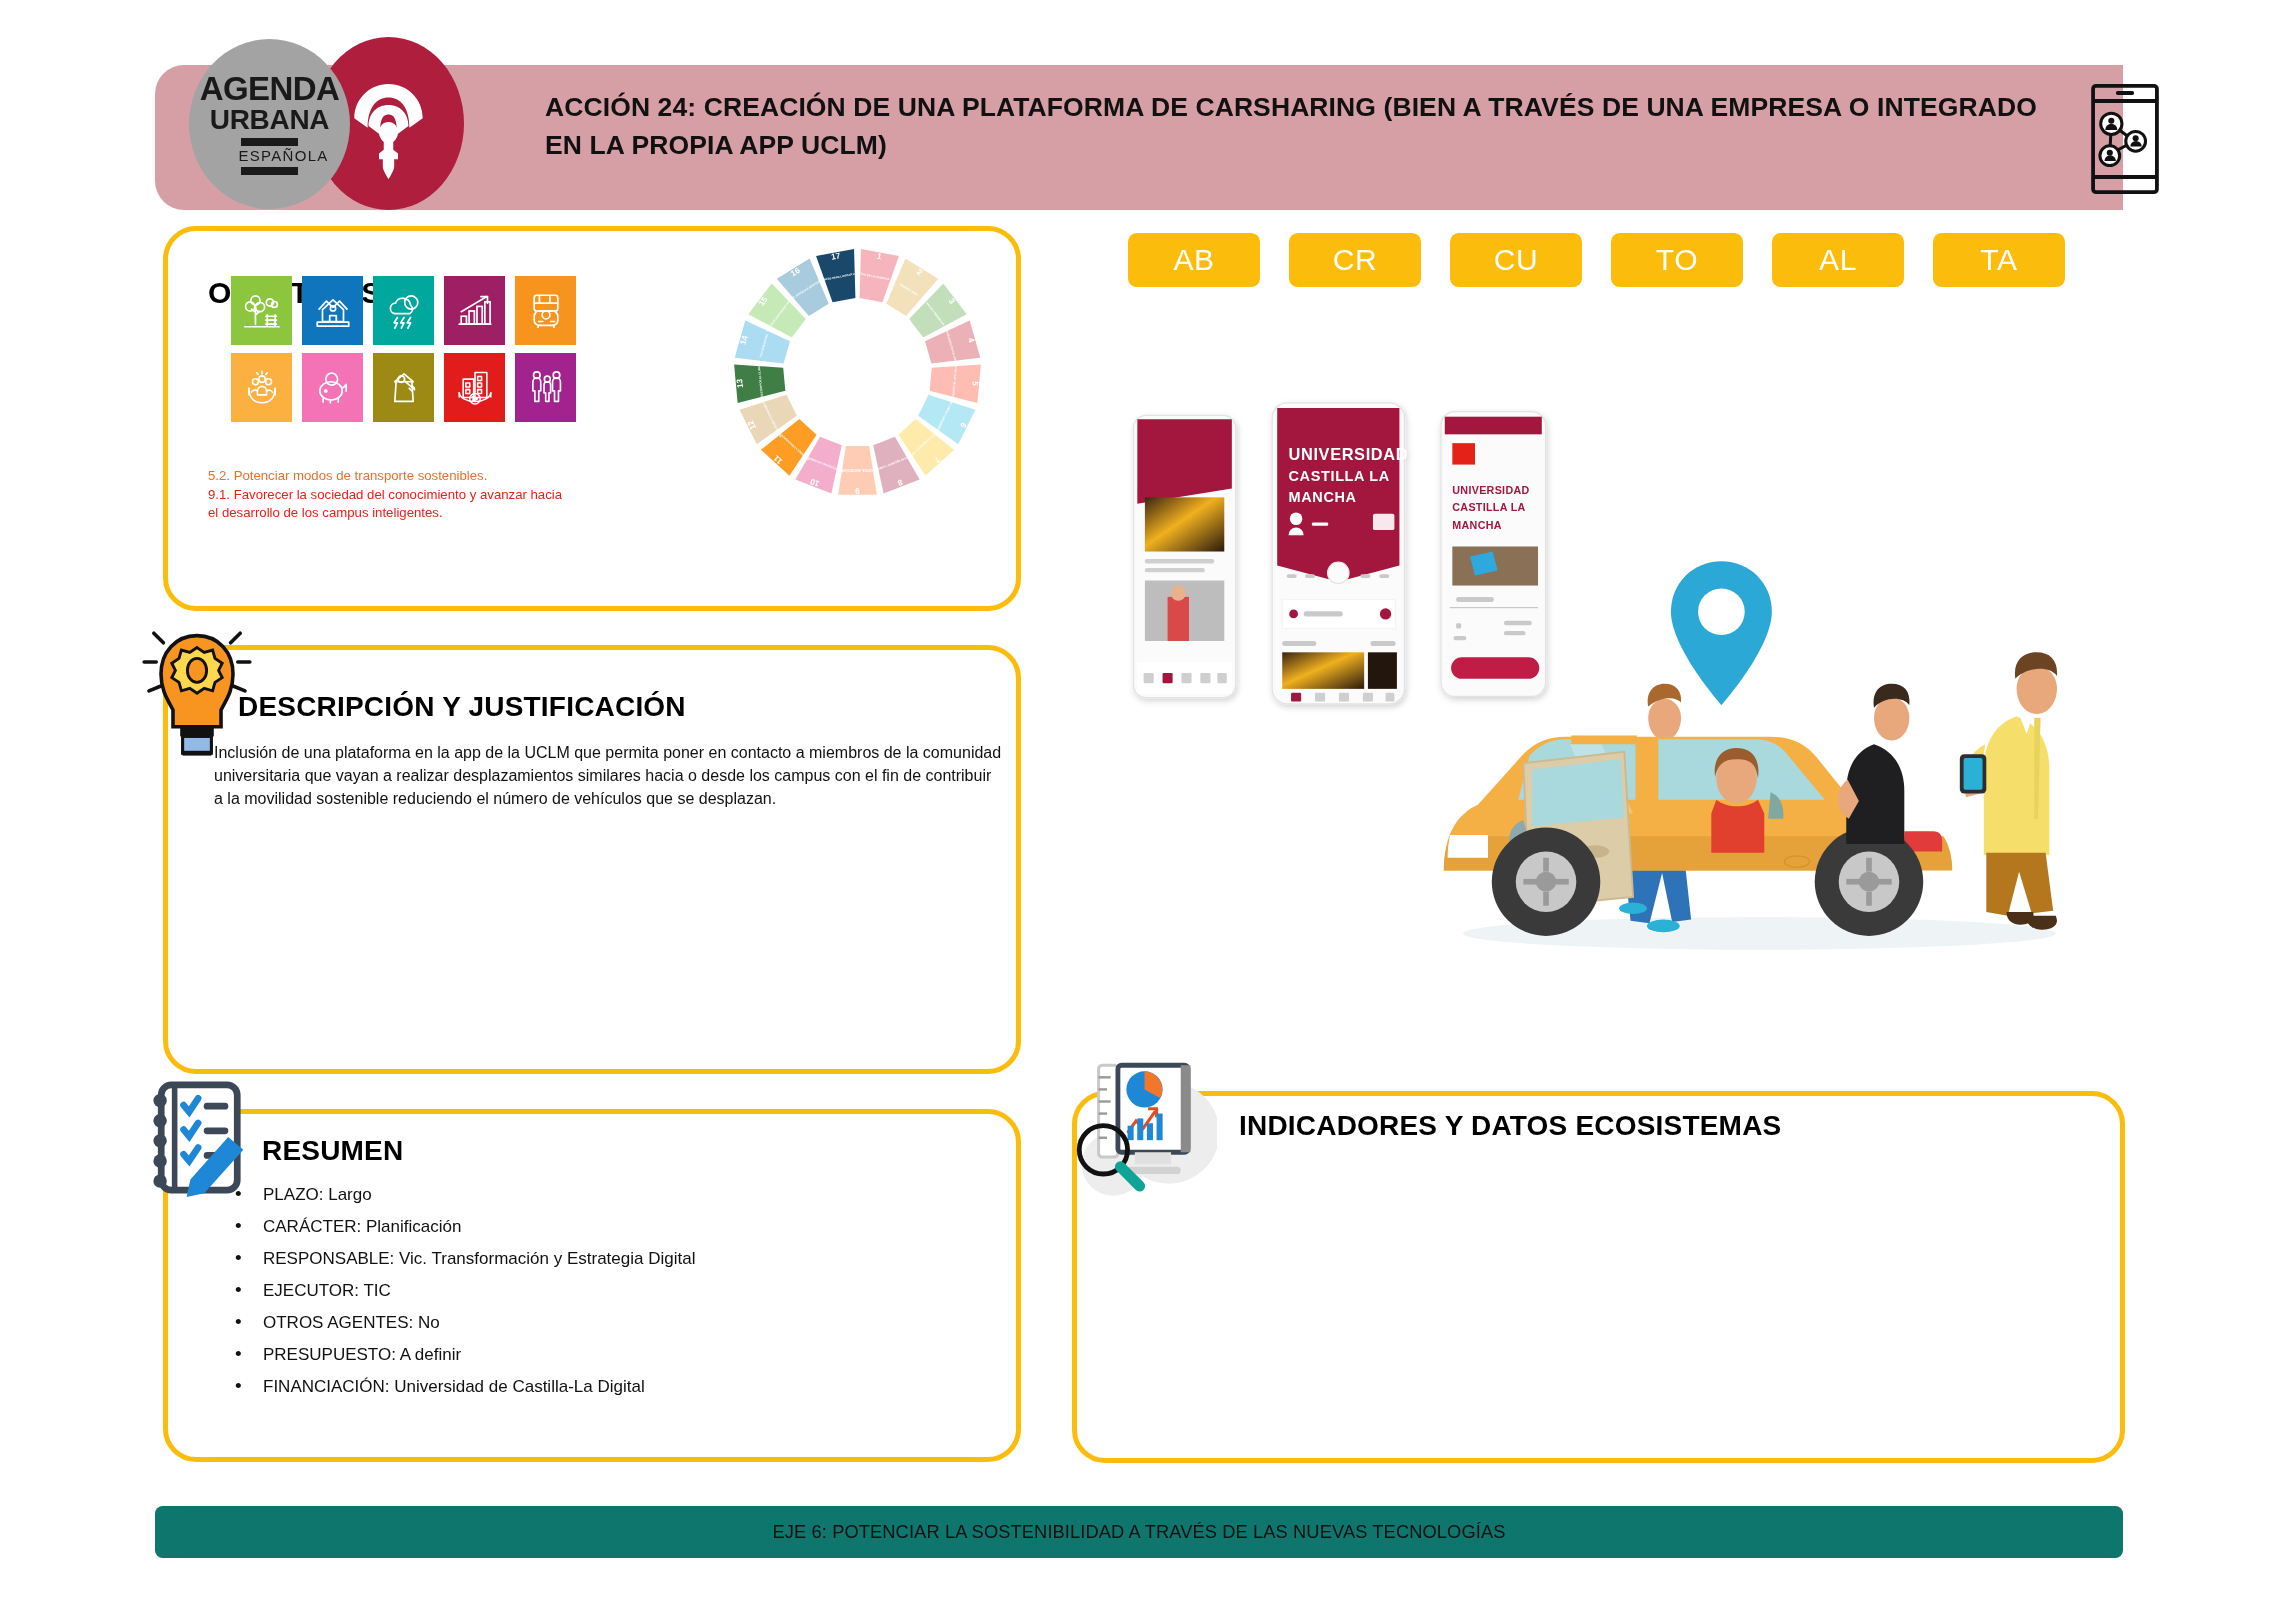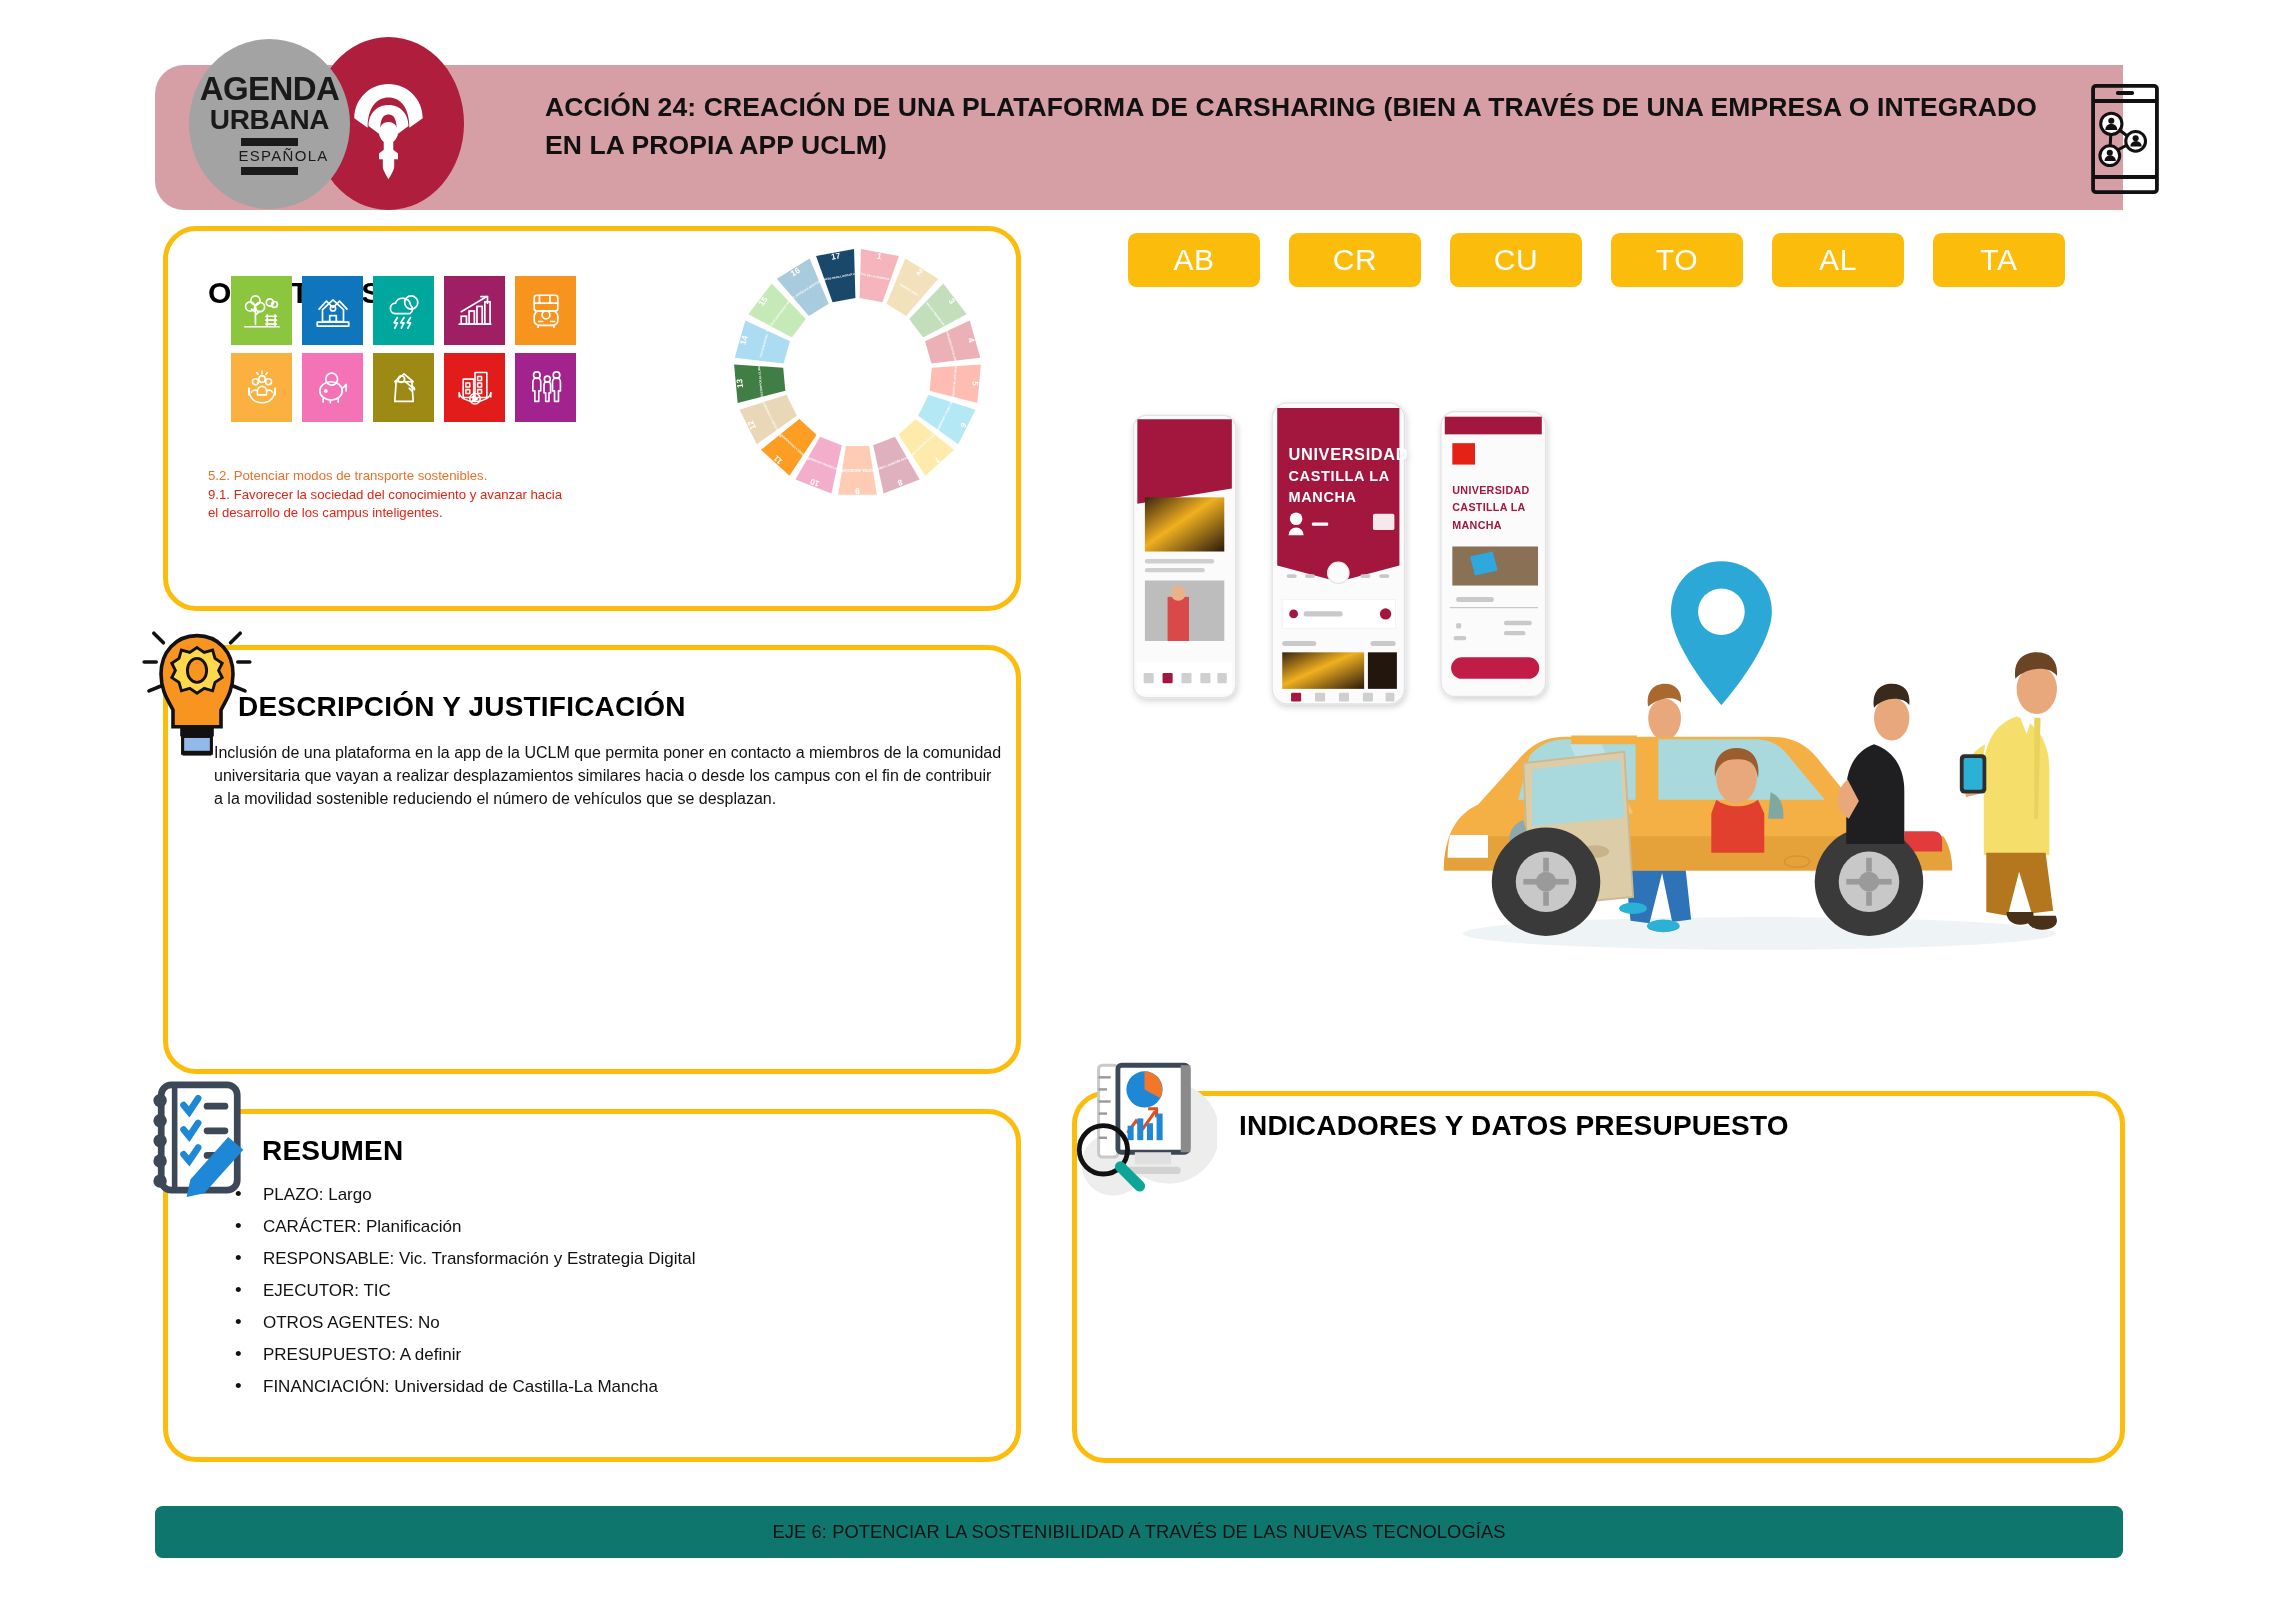--- a/index.html
+++ b/index.html
@@ -602,21 +602,21 @@
     <path d="M78 56 l12 10 -34 38 -14 3 3 -14z" fill="#1E88D6" stroke="#1E88D6" stroke-width="2"></path>
   </svg>
   <div class="card-title" id="title-resumen">RESUMEN</div>
   <ul class="resumen-list">
     <li>PLAZO: Largo</li>
     <li>CARÁCTER: Planificación</li>
     <li>RESPONSABLE: Vic. Transformación y Estrategia Digital</li>
     <li>EJECUTOR: TIC</li>
     <li>OTROS AGENTES:  No</li>
     <li>PRESUPUESTO: A definir</li>
-    <li>FINANCIACIÓN: Universidad de Castilla-La Mancha</li>
+    <li>FINANCIACIÓN: Universidad de Castilla-La Digital</li>
   </ul>
 
   <div class="card" id="card-indicadores"></div>
   <svg class="chart-icon" viewBox="0 0 120 120">
     <g fill="#EDEDED">
         <circle cx="80" cy="62" r="42"></circle>
         <circle cx="34" cy="88" r="26"></circle>
       </g>
     <rect x="22" y="6" width="16" height="76" rx="3" fill="#fff" stroke="#C9C9C9" stroke-width="2.5"></rect>
     <g stroke="#9A9A9A" stroke-width="2">
@@ -639,20 +639,20 @@
         <rect x="46" y="56" width="5" height="12"></rect>
         <rect x="54" y="50" width="5" height="18"></rect>
         <rect x="62" y="54" width="5" height="14"></rect>
         <rect x="70" y="46" width="5" height="22"></rect>
       </g>
     <path d="M52 78 h30 v10 h-30z" fill="#E0E0E0"></path>
     <rect x="44" y="90" width="46" height="6" rx="3" fill="#D2D2D2"></rect>
     <circle cx="26" cy="76" r="20" fill="none" stroke="#111" stroke-width="4"></circle>
     <line x1="40" y1="90" x2="56" y2="106" stroke="#0FA596" stroke-width="9" stroke-linecap="round"></line>
   </svg>
-  <div class="card-title" id="title-indicadores">INDICADORES Y DATOS PRESUPUESTO</div>
+  <div class="card-title" id="title-indicadores">INDICADORES Y DATOS ECOSISTEMAS</div>
 
   <div class="footer-bar">
     <span class="footer-text">EJE 6: POTENCIAR LA SOSTENIBILIDAD A TRAVÉS DE LAS NUEVAS TECNOLOGÍAS</span>
   </div>
 
 </div>
 
 
 </body></html>

